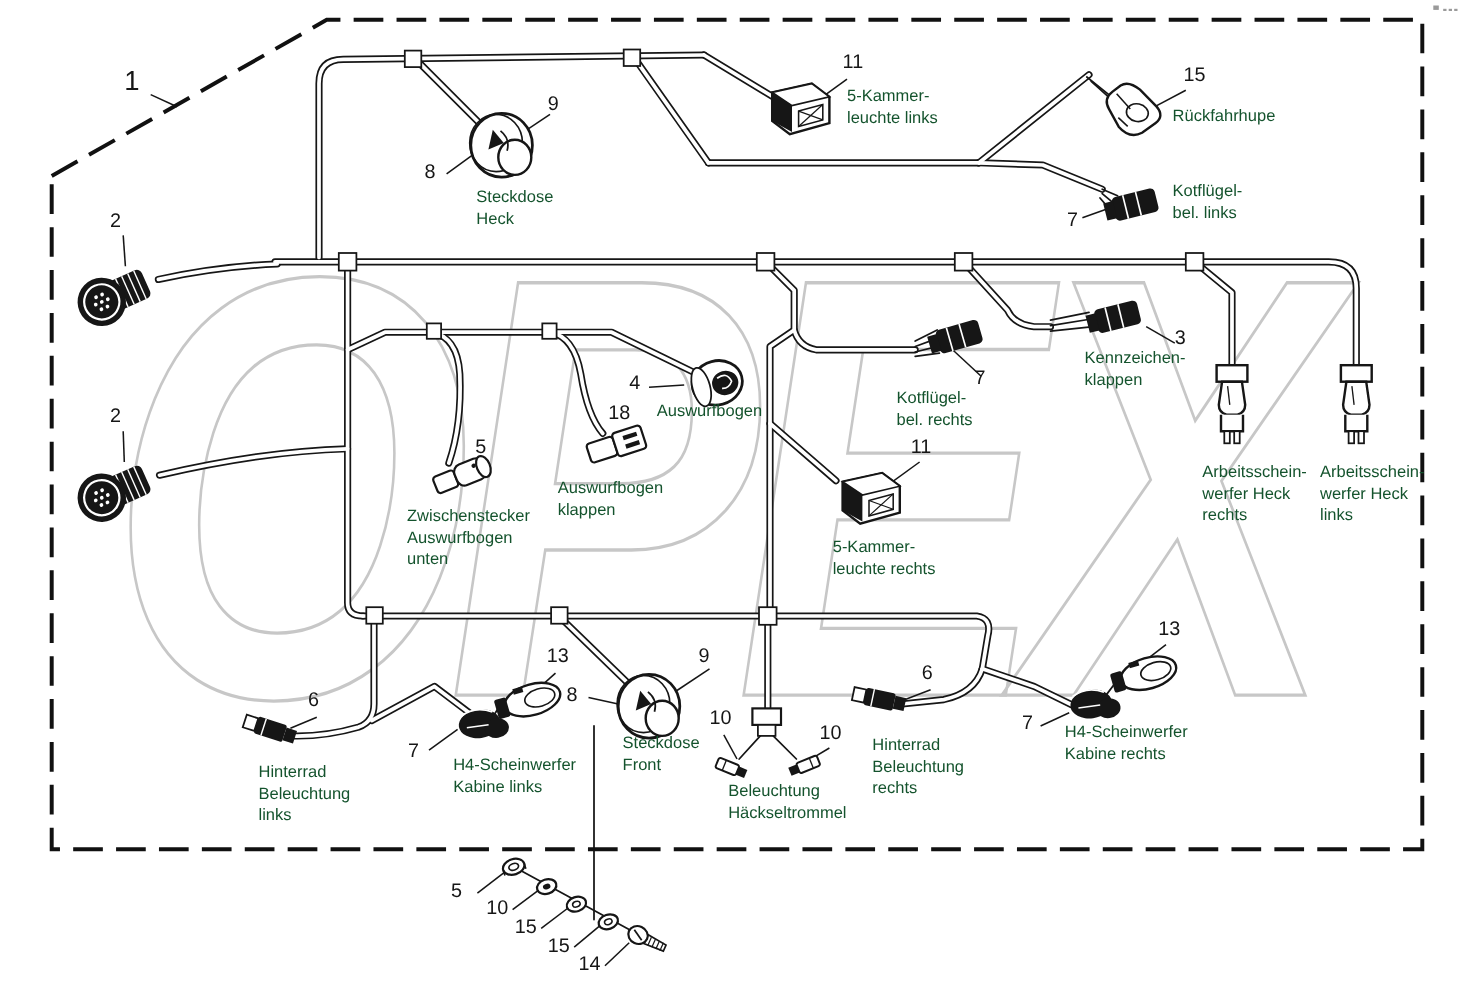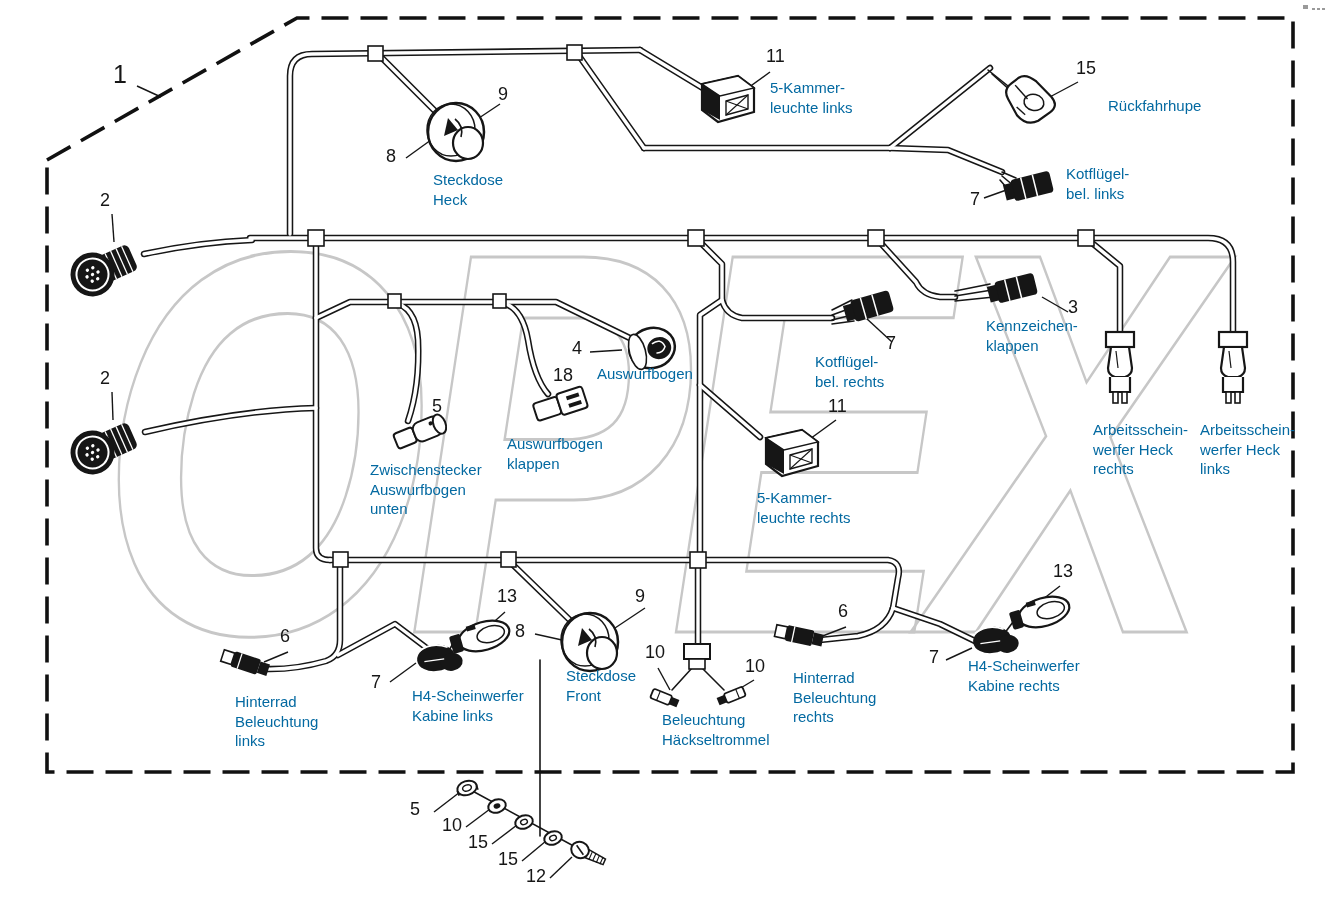--- a/index.html
+++ b/index.html
@@ -6,21 +6,21 @@
   #stage{position:relative;width:1337px;height:903px;background:#fff;overflow:hidden;
          font-family:"Liberation Sans",sans-serif;color:#161616;}
   #art{position:absolute;left:0;top:0;}
   .tube{fill:none;stroke:#161616;stroke-width:6.5;stroke-linejoin:round;stroke-linecap:round;}
   .tube-core{fill:none;stroke:#ffffff;stroke-width:3.4;stroke-linejoin:round;stroke-linecap:round;}
   .wire{fill:none;stroke:#161616;stroke-width:1.6;stroke-linecap:round;}
   .leader{fill:none;stroke:#161616;stroke-width:1.4;}
   .sleeve{fill:#fff;stroke:#161616;stroke-width:1.6;}
   .num{position:absolute;font-size:18px;color:#161616;}
   .num-big{font-size:25px;}
-  .lbl{position:absolute;font-size:15px;line-height:1.3;white-space:pre-line;color:#0369a1;}
+  .lbl{position:absolute;font-size:15px;line-height:1.3;white-space:pre-line;color:#14532d;}
 </style>
 </head>
 <body>
 
 <div id="stage">
 
 <svg id="art" width="1337" height="903" viewBox="0 0 1337 903">
 
   <g>
     <text x="0" y="0" transform="translate(645,632) scale(0.78,1)" text-anchor="middle" font-family="Liberation Sans, sans-serif" font-style="italic" font-weight="bold" font-size="545" letter-spacing="-28" fill="none" stroke="#c7c7c7" stroke-width="3">OPEX</text>
@@ -404,27 +404,27 @@
 <span class="num" style="left:635px;top:586px">9</span>
 <span class="num" style="left:645px;top:642px">10</span>
 <span class="num" style="left:745px;top:656px">10</span>
 <span class="num" style="left:838px;top:601px">6</span>
 <span class="num" style="left:929px;top:647px">7</span>
 <span class="num" style="left:1053px;top:561px">13</span>
 <span class="num" style="left:410px;top:799px">5</span>
 <span class="num" style="left:442px;top:815px">10</span>
 <span class="num" style="left:468px;top:832px">15</span>
 <span class="num" style="left:498px;top:849px">15</span>
-<span class="num" style="left:526px;top:866px">12</span>
+<span class="num" style="left:526px;top:866px">14</span>
 
 <div class="lbl" style="left:433px;top:170px">Steckdose
 Heck</div>
 <div class="lbl" style="left:770px;top:78px">5-Kammer-
 leuchte links</div>
-<div class="lbl" style="left:1108px;top:96px">Rückfahrhupe</div>
+<div class="lbl" style="left:1066px;top:96px">Rückfahrhupe</div>
 <div class="lbl" style="left:1066px;top:164px">Kotflügel-
 bel. links</div>
 <div class="lbl" style="left:986px;top:316px">Kennzeichen-
 klappen</div>
 <div class="lbl" style="left:815px;top:352px">Kotflügel-
 bel. rechts</div>
 <div class="lbl" style="left:597px;top:364px">Auswurfbogen</div>
 <div class="lbl" style="left:507px;top:434px">Auswurfbogen
 klappen</div>
 <div class="lbl" style="left:370px;top:460px">Zwischenstecker

